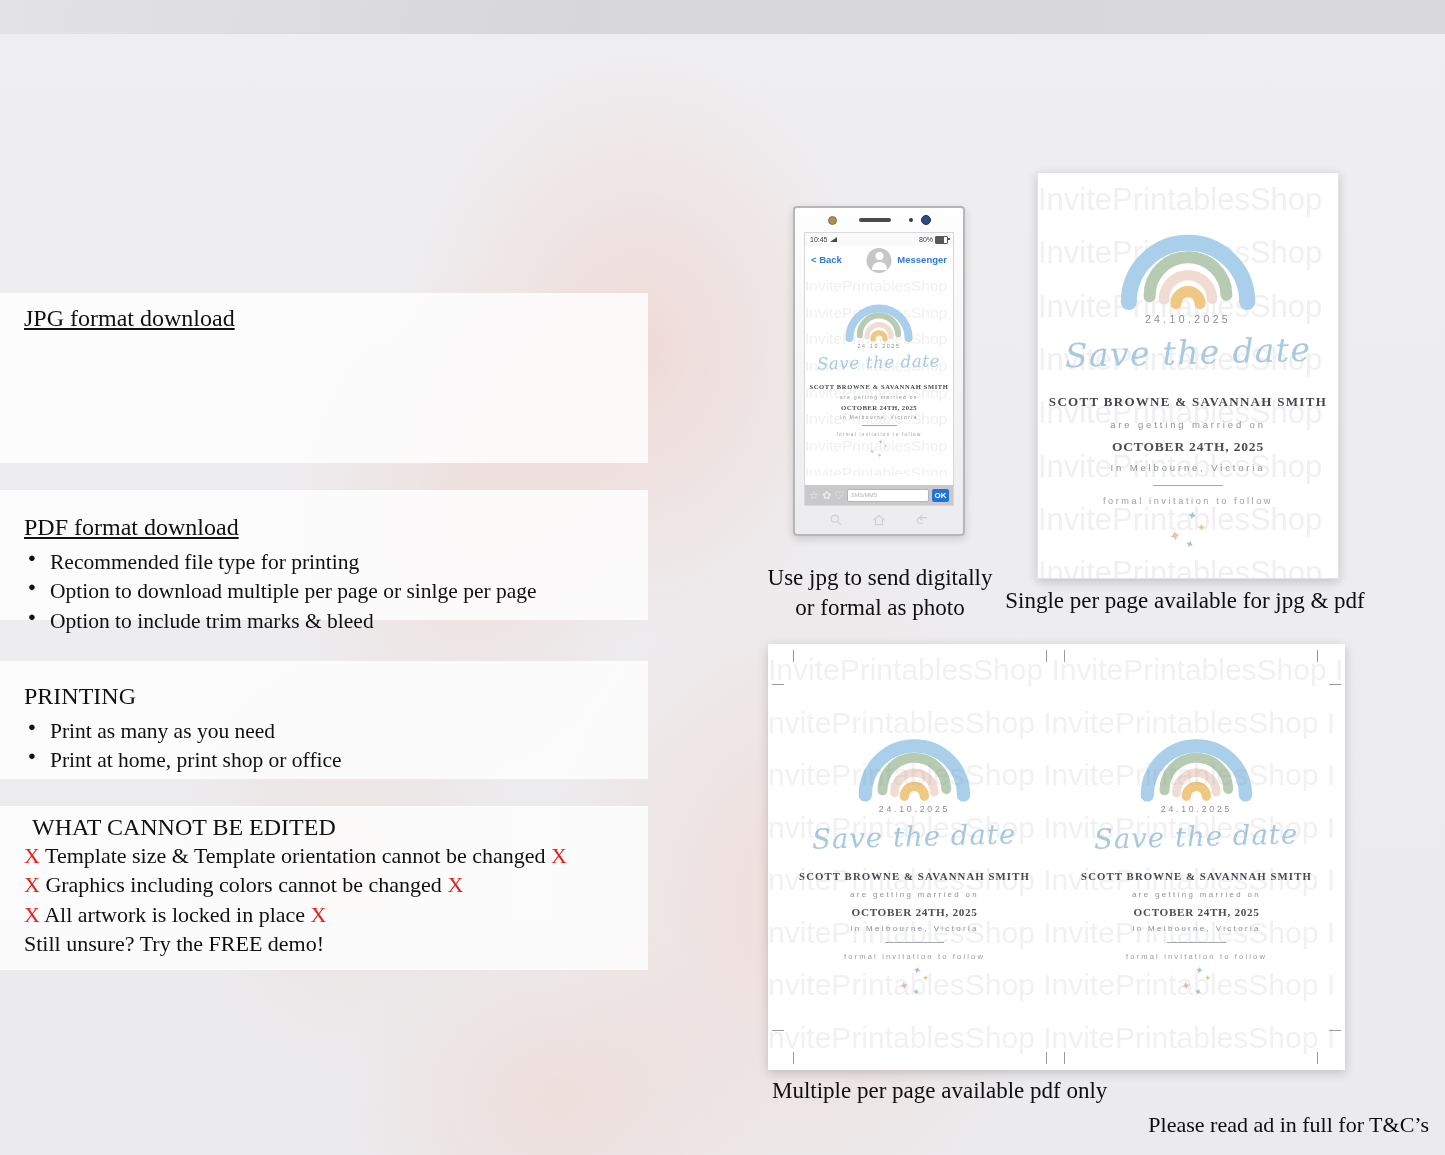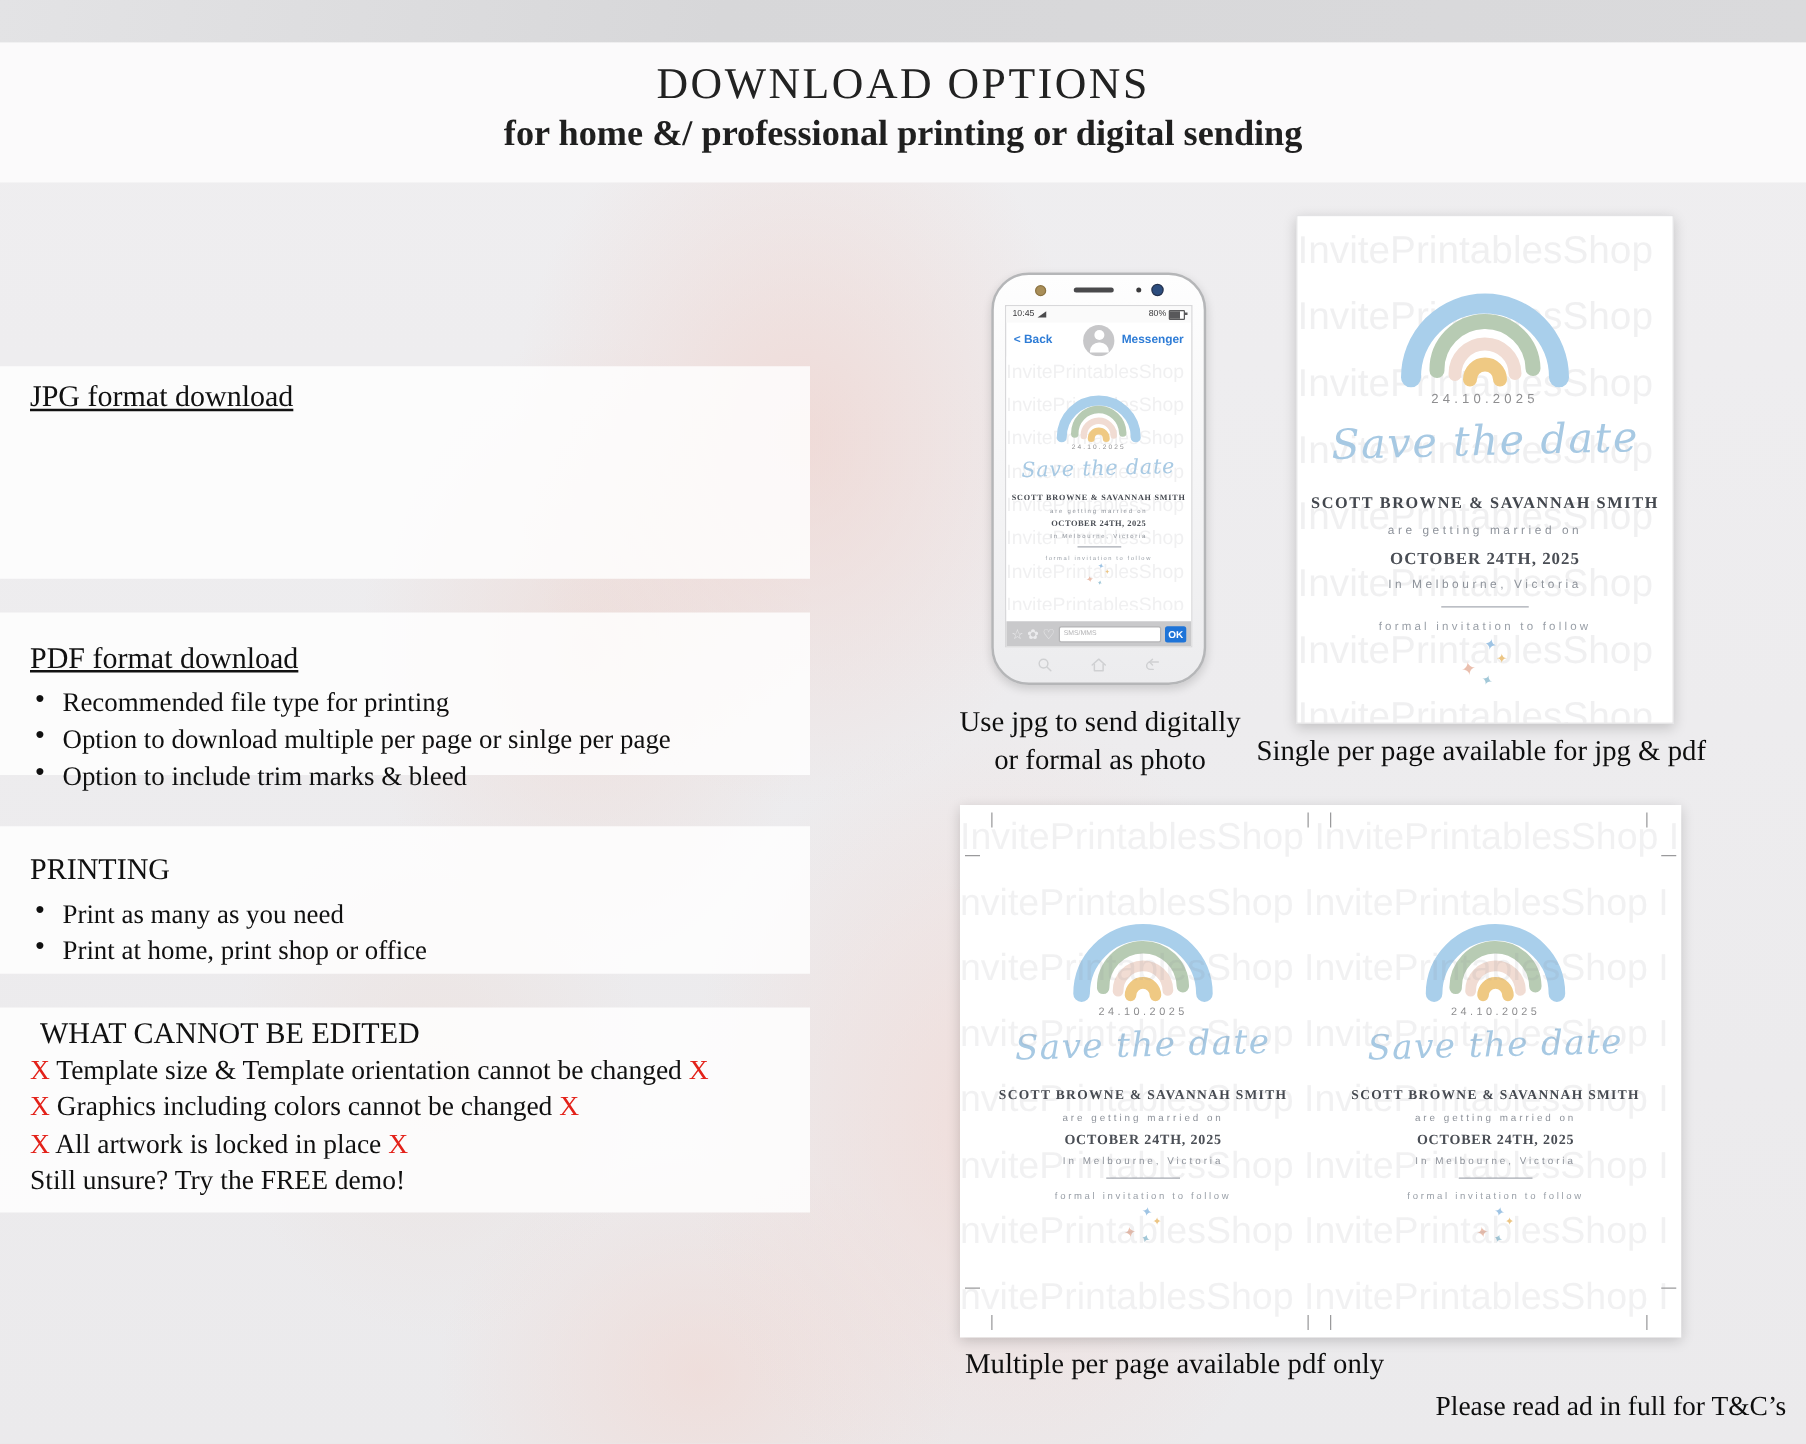--- a/index.html
+++ b/index.html
@@ -31,21 +31,21 @@
   .print-band{top:661px;height:118px;padding-top:22px;}
   ul.bullets{list-style:none;margin:7px 0 0 0;padding:0;max-width:600px;}
   ul.bullets li{position:relative;font-size:21.5px;line-height:1.37;padding-left:26px;color:#101010;}
   ul.bullets li::before{content:"●";position:absolute;left:4px;top:1px;font-size:13px;}
   .edit-band{top:806px;height:164px;padding-top:8px;}
   .edit-head{font-size:24px;margin-left:8px;color:#111;}
   .ce-line{font-size:22px;line-height:1.33;color:#101010;}
   .x-big{color:#e32119;font-size:22px;}
   .ce-footer{font-size:22px;line-height:1.33;color:#101010;}
   
-  .phone{left:793px;top:218px;width:172px;height:330px;border-radius:30px;
+  .phone{left:793px;top:206px;width:172px;height:330px;border-radius:4px;
          background:linear-gradient(#fefefe,#ececee);border:2px solid #b5b6b8;box-sizing:border-box;
          box-shadow:0 3px 8px rgba(0,0,0,.15);}
   .phone-top{position:absolute;left:0;top:0;width:100%;height:24px;display:flex;align-items:center;justify-content:center;gap:8px;}
   .cam-dot{width:7px;height:7px;border-radius:50%;background:#a98e58;border:1px solid #8b7342;margin-right:14px;}
   .speaker{width:32px;height:4px;border-radius:2px;background:#4a4a4c;}
   .sensor-dot{width:4px;height:4px;border-radius:50%;background:#3a3a3c;margin-left:10px;}
   .cam2-dot{width:8px;height:8px;border-radius:50%;background:#2c4d7e;border:1px solid #23314d;}
   .phone-screen{position:absolute;left:9px;right:9px;top:24px;bottom:28px;background:#fff;border:1px solid #d8d8da;box-sizing:border-box;overflow:hidden;display:flex;flex-direction:column;}
   .statusbar{height:13px;flex:0 0 13px;display:flex;justify-content:space-between;align-items:center;
              padding:0 5px;font-family:"Liberation Sans",sans-serif;font-size:7px;color:#3c3c3e;background:#fafafa;}
@@ -111,24 +111,20 @@
   .tick{position:absolute;background:#9a9a9c;z-index:4;}
   .tick-v{width:1px;height:12px;} .tick-h{width:12px;height:1px;}
 </style>
 </head>
 <body>
 
 <div class="canvas">
 
   <div class="abs top-strip"></div>
 
-  <header class="abs header-band">
-    <div class="header-title">DOWNLOAD OPTIONS</div>
-    <div class="header-sub">for home &amp;/ professional printing or digital sending</div>
-  </header>
 
 
   <section class="abs band jpg-band">
     <div class="sec-head u">JPG format download</div>
   </section>
 
   <section class="abs band pdf-band">
     <div class="sec-head u">PDF format download</div>
     <ul class="bullets">
       <li>Recommended file type for printing</li>

